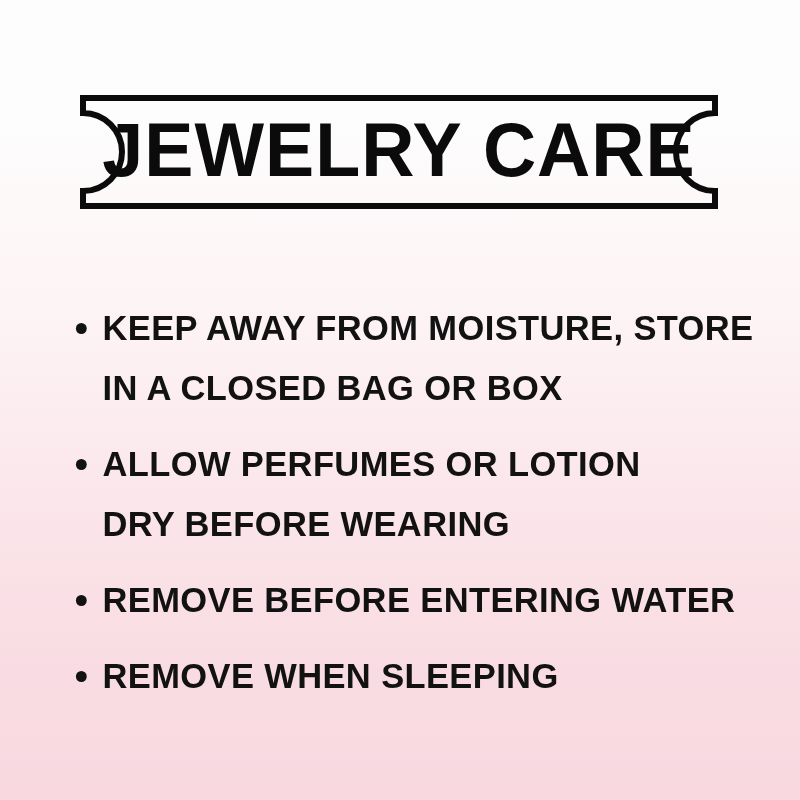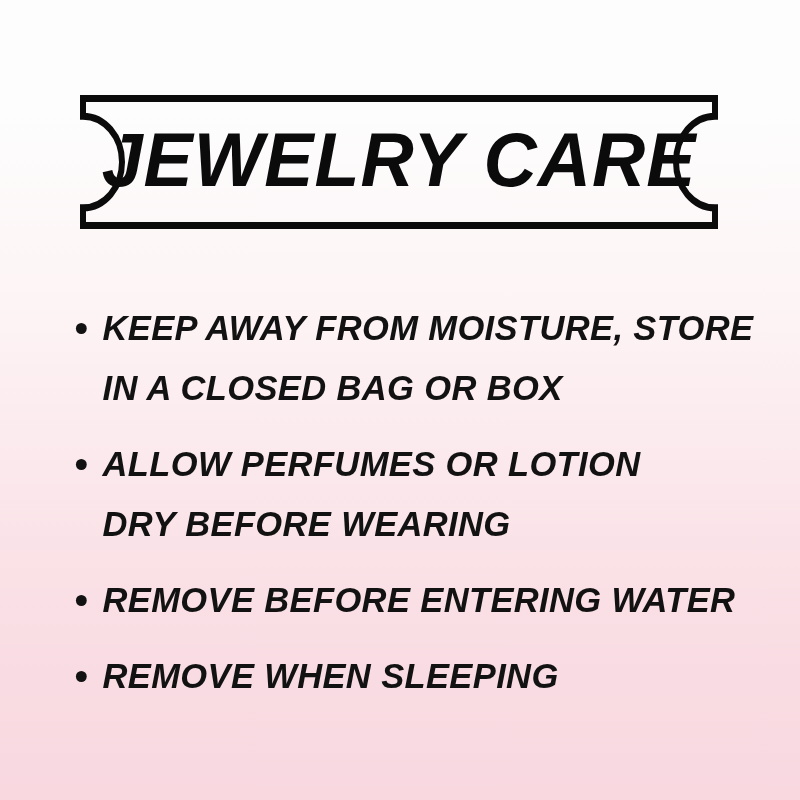--- a/index.html
+++ b/index.html
@@ -32,22 +32,21 @@
     );
     overflow: hidden;
   }
 
   
   #title-banner {
     position: absolute;
     left: 80px;
     top: 95px;
     width: 638px;
-    height: 134px;
-    font-style: italic;
+    height: 114px;
   }
 
   .frame-svg {
     position: absolute;
     left: 0;
     top: 0;
     width: 100%;
     height: 100%;
     display: block;
   }
@@ -76,21 +75,20 @@
 
   
   #care-list {
     position: absolute;
     left: 70px;
     top: 298px;
     width: 700px;
     list-style: none;
     margin: 0;
     padding: 0;
-    font-style: italic;
   }
 
   .care-item {
     position: relative;
     padding-left: 33px;
     margin: 0 0 16px 0;
     font-family: "Liberation Sans Narrow", "Liberation Sans", sans-serif;
     font-size: 35px;
     font-weight: bold;
     line-height: 60px;

